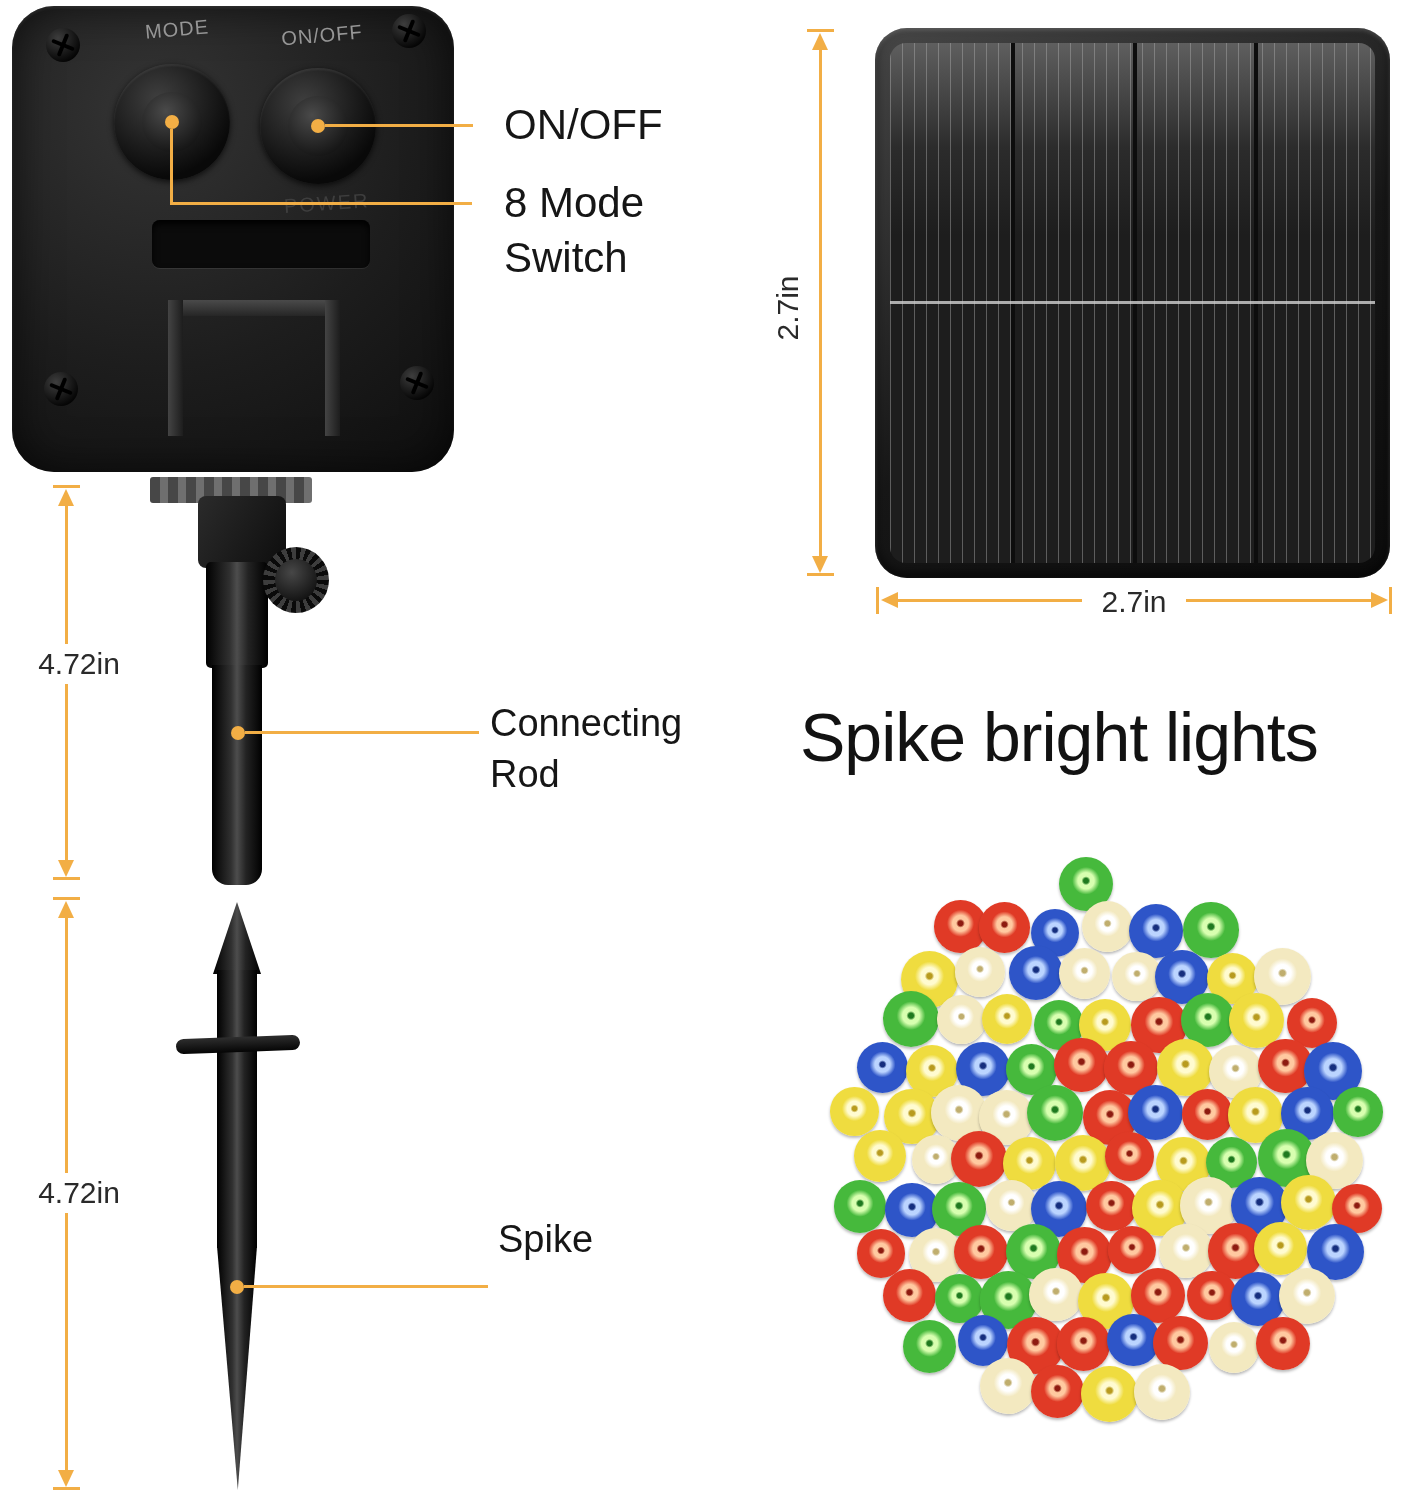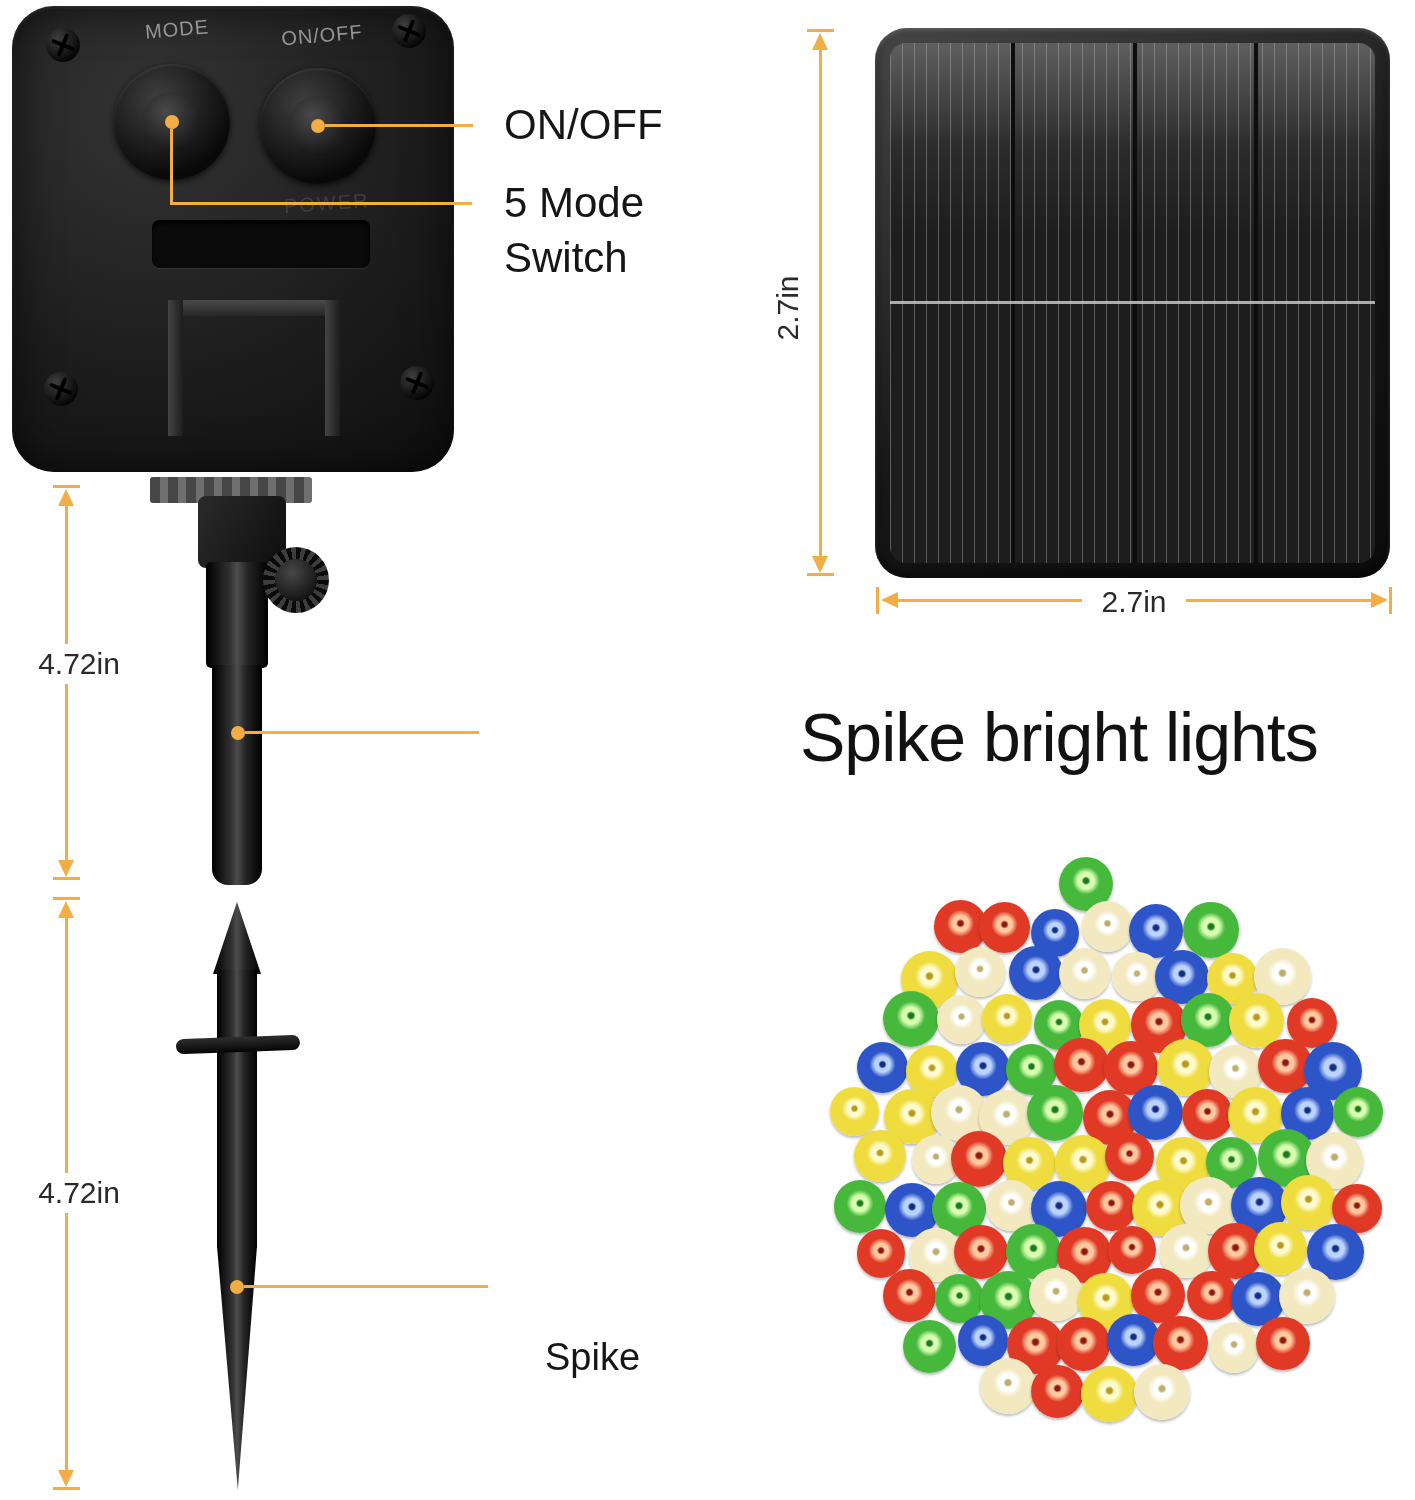--- a/index.html
+++ b/index.html
@@ -120,28 +120,29 @@
   <div class="abs spike-flange"></div>
   <div class="abs spike-taper metal"></div>
 
   <div class="abs cdot" style="left:311px;top:119px;"></div>
   <div class="abs cline" style="left:325px;top:124px;width:148px;height:3px;"></div>
   <div class="abs callout-text" style="left:504px;top:98px;">ON/OFF</div>
 
   <div class="abs cdot" style="left:165px;top:115px;"></div>
   <div class="abs cline" style="left:170px;top:129px;width:3px;height:76px;"></div>
   <div class="abs cline" style="left:170px;top:202px;width:302px;height:3px;"></div>
-  <div class="abs callout-text" style="left:504px;top:176px;width:180px;">5 Mode Switch</div>
+  <div class="abs callout-text" style="left:504px;top:176px;width:180px;">8 Mode Switch</div>
 
   <div class="abs cdot" style="left:231px;top:726px;"></div>
   <div class="abs cline" style="left:245px;top:731px;width:234px;height:3px;"></div>
+  <div class="abs part-text" style="left:490px;top:698px;width:230px;">Connecting Rod</div>
 
   <div class="abs cdot" style="left:230px;top:1280px;"></div>
   <div class="abs cline" style="left:244px;top:1285px;width:244px;height:3px;"></div>
-  <div class="abs part-text" style="left:498px;top:1332px;margin-left:47px;">Spike</div>
+  <div class="abs part-text" style="left:498px;top:1214px;">Spike</div>
 
   <div class="abs tick" style="left:53px;top:485px;width:27px;height:3px;"></div>
   <div class="abs ar ar-up" style="left:58px;top:489px;"></div>
   <div class="abs cline" style="left:65px;top:502px;width:3px;height:362px;"></div>
   <div class="abs ar ar-down" style="left:58px;top:860px;"></div>
   <div class="abs tick" style="left:53px;top:877px;width:27px;height:3px;"></div>
   <div class="abs dim-text" style="left:24px;top:644px;width:110px;">4.72in</div>
 
   <div class="abs tick" style="left:53px;top:897px;width:27px;height:3px;"></div>
   <div class="abs ar ar-up" style="left:58px;top:901px;"></div>

